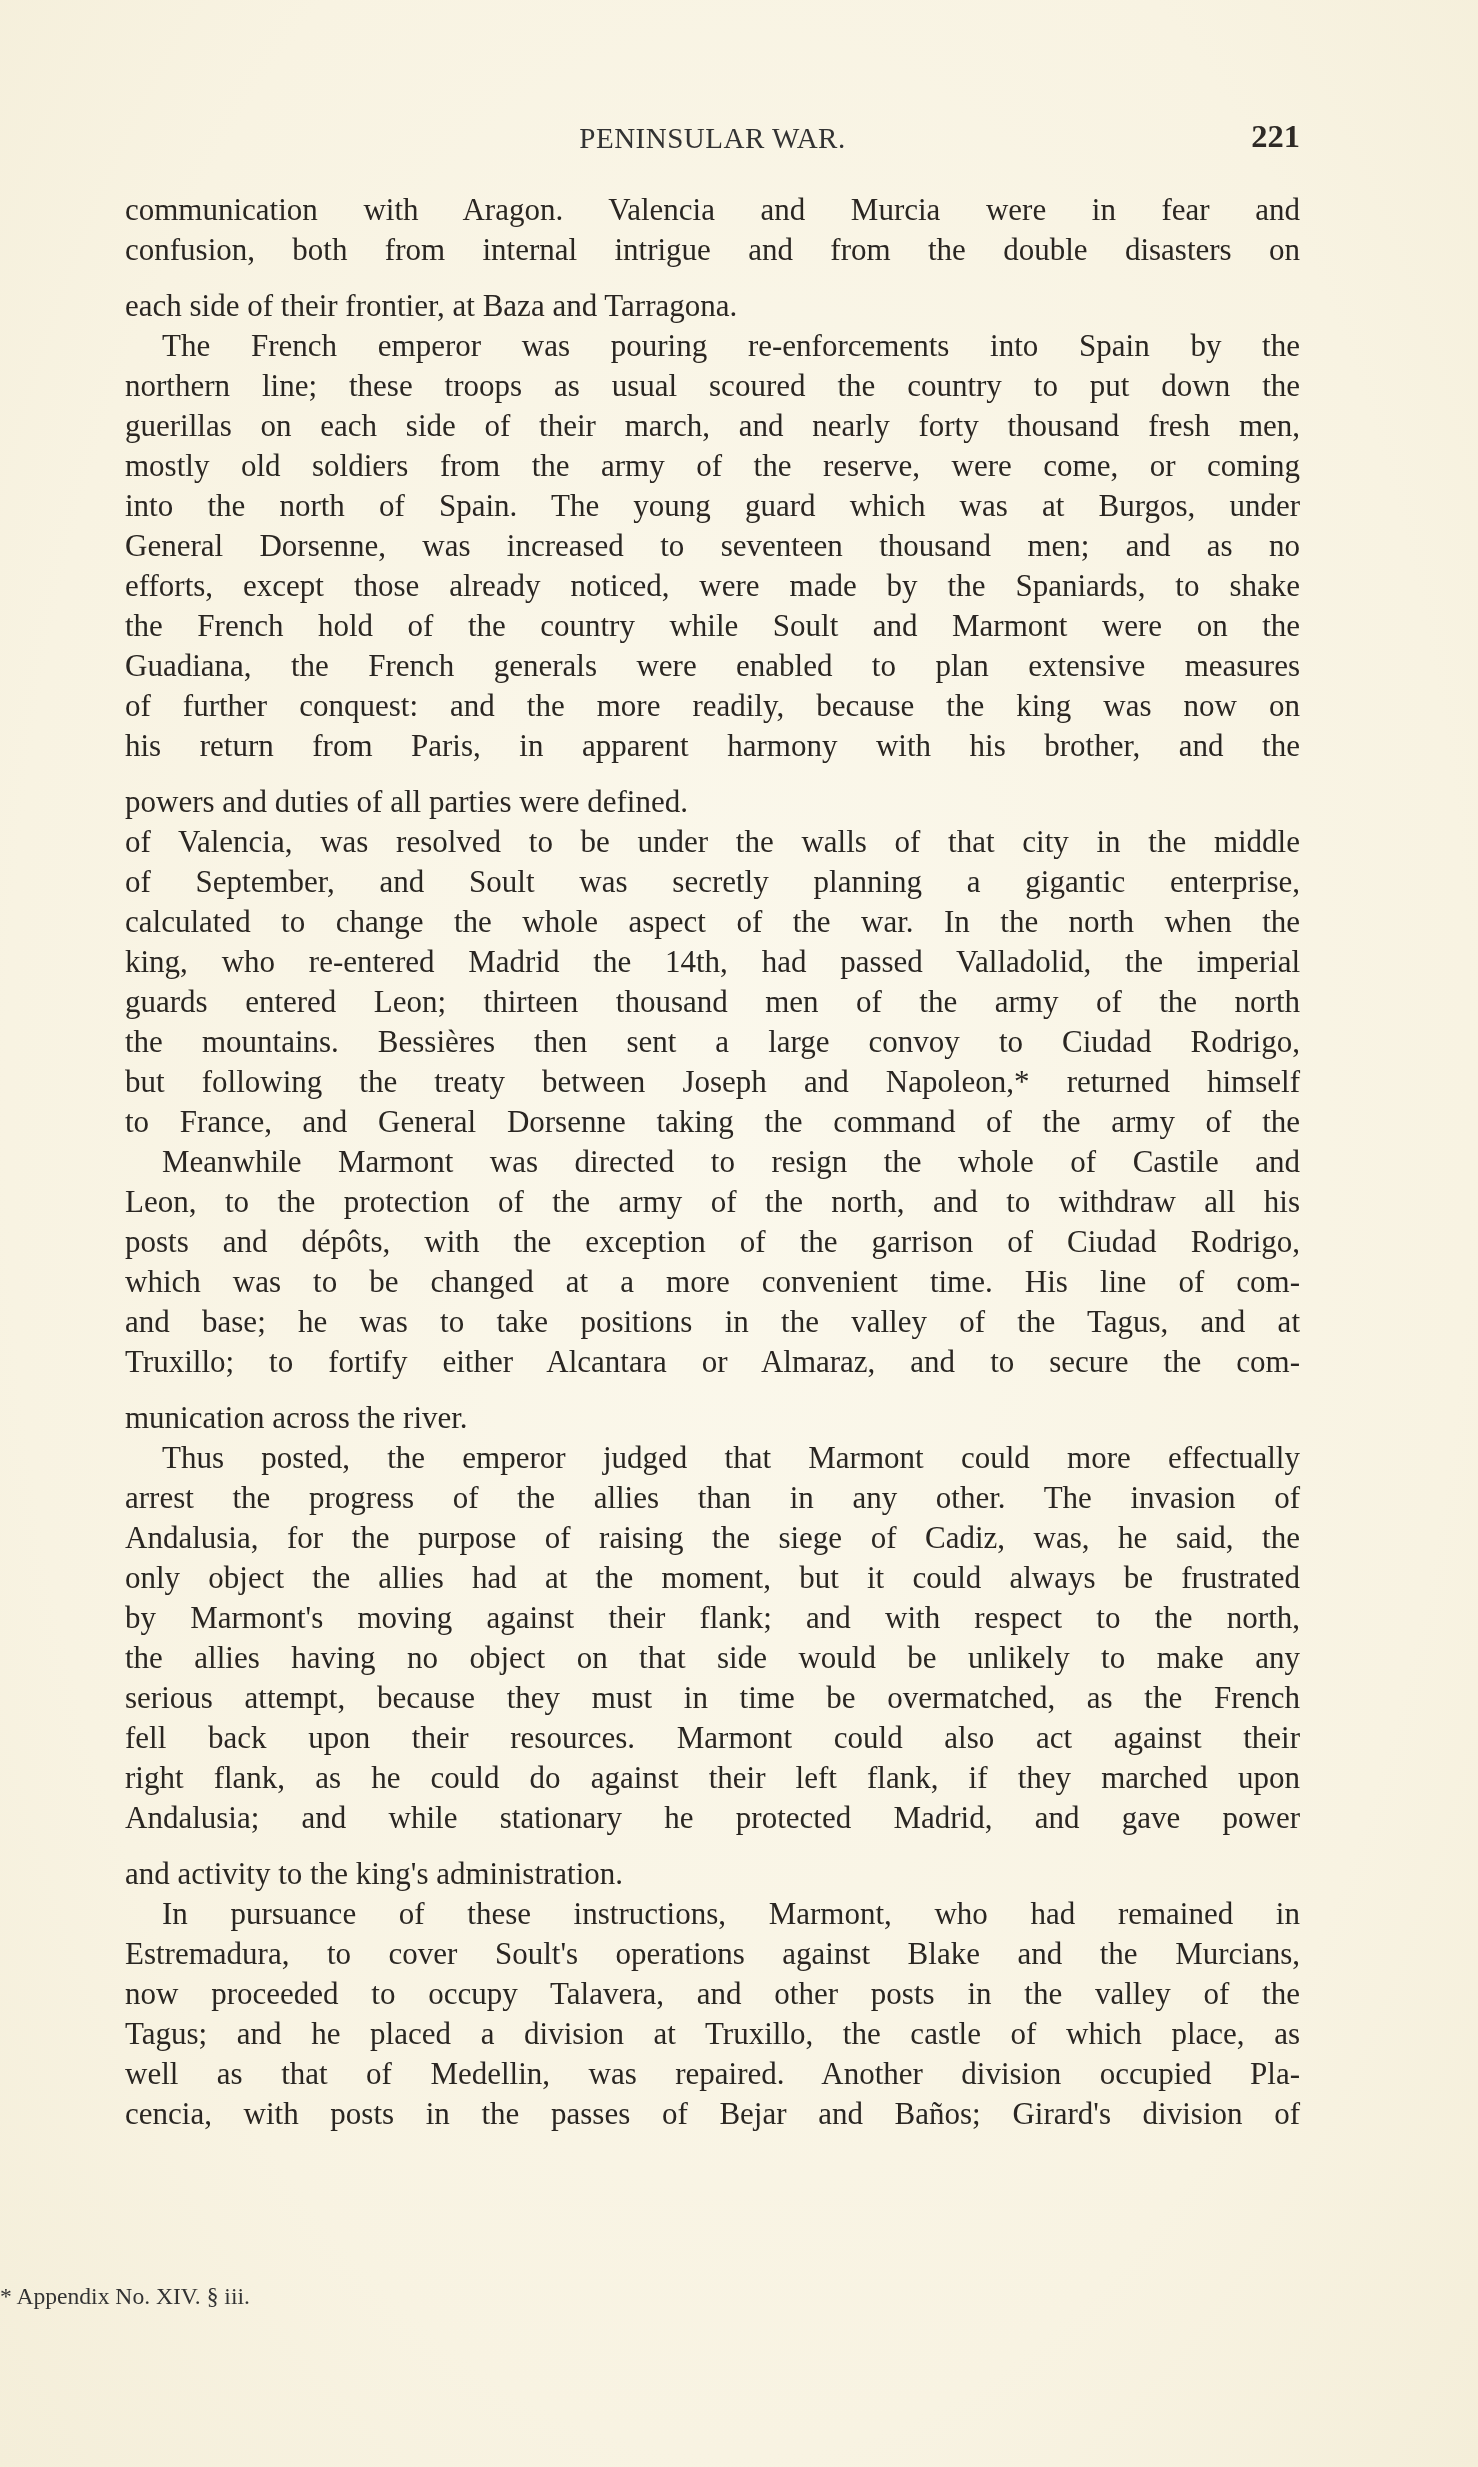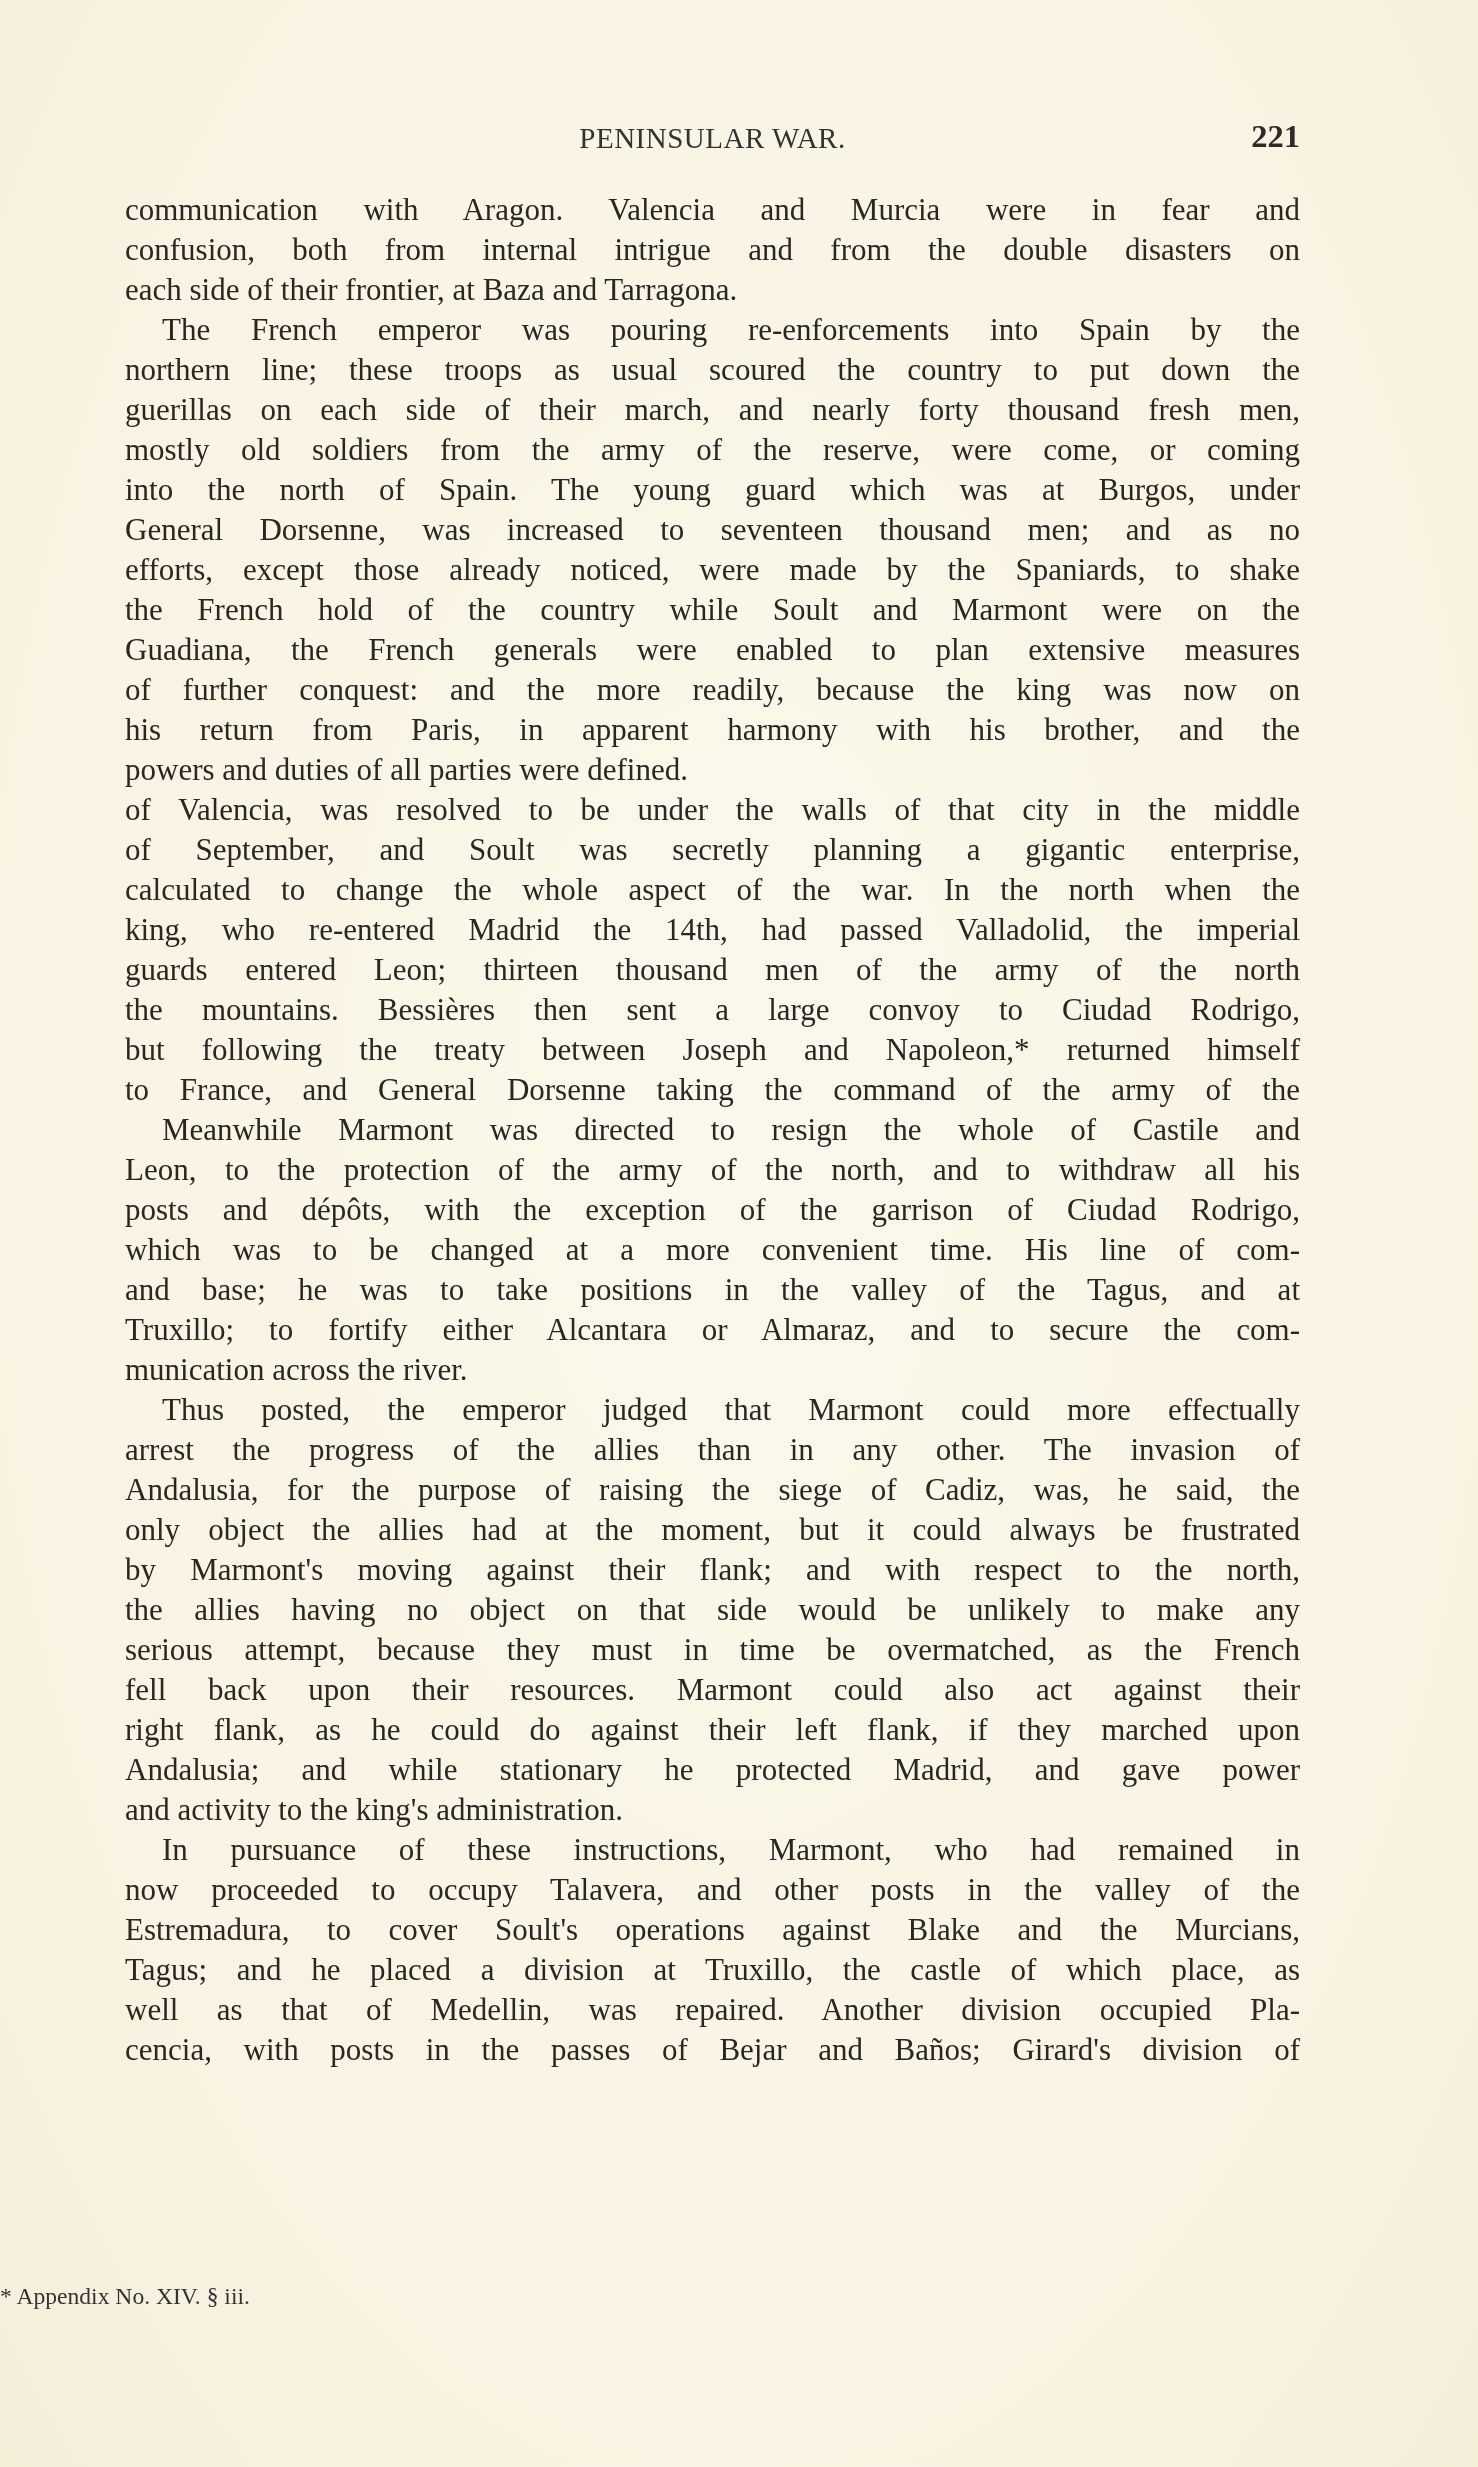--- a/index.html
+++ b/index.html
@@ -49,21 +49,21 @@
   .line {
     display: block;
     height: 40px;
     line-height: 40px;
     font-size: 31px;
     text-align: justify;
     text-align-last: justify;
     white-space: nowrap;
     overflow: visible;
   }
-  .line.last { text-align-last: left; }
+  .line.last { text-align-last: left; margin-top: 16px; }
   .line.indent { padding-left: 37px; }
   .footnote {
     position: absolute;
     top: 2283px;
     left: 0; right: 0;
     text-align: left;
     font-size: 23.6px;
     color: #333;
   }
 </style>
@@ -124,22 +124,22 @@
       <span class="line">by Marmont's moving against their flank; and with respect to the north,</span>
       <span class="line">the allies having no object on that side would be unlikely to make any</span>
       <span class="line">serious attempt, because they must in time be overmatched, as the French</span>
       <span class="line">fell back upon their resources.  Marmont could also act against their</span>
       <span class="line">right flank, as he could do against their left flank, if they marched upon</span>
       <span class="line">Andalusia; and while stationary he protected Madrid, and gave power</span>
       <span class="line last">and activity to the king's administration.</span>
     </div>
     <div>
       <span class="line indent">In pursuance of these instructions, Marmont, who had remained in</span>
+      <span class="line">Estremadura, to cover Soult's operations against Blake and the Murcians,</span>
       <span class="line">now proceeded to occupy Talavera, and other posts in the valley of the</span>
-      <span class="line">Estremadura, to cover Soult's operations against Blake and the Murcians,</span>
       <span class="line">Tagus; and he placed a division at Truxillo, the castle of which place, as</span>
       <span class="line">well as that of Medellin, was repaired.  Another division occupied Pla-</span>
       <span class="line">cencia, with posts in the passes of Bejar and Baños; Girard's division of</span>
     </div>
   </div>
 
 <div class="footnote">* Appendix No. XIV. § iii.</div>
 
 
 </body></html>

